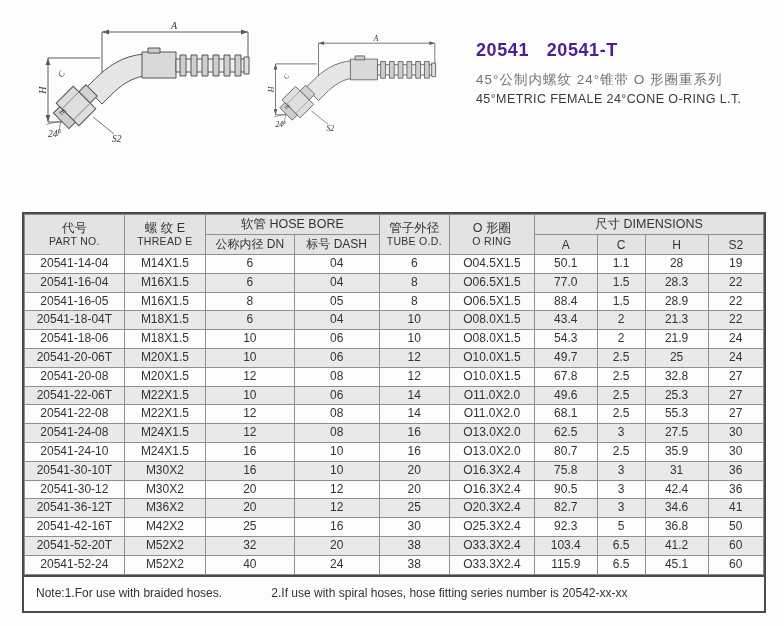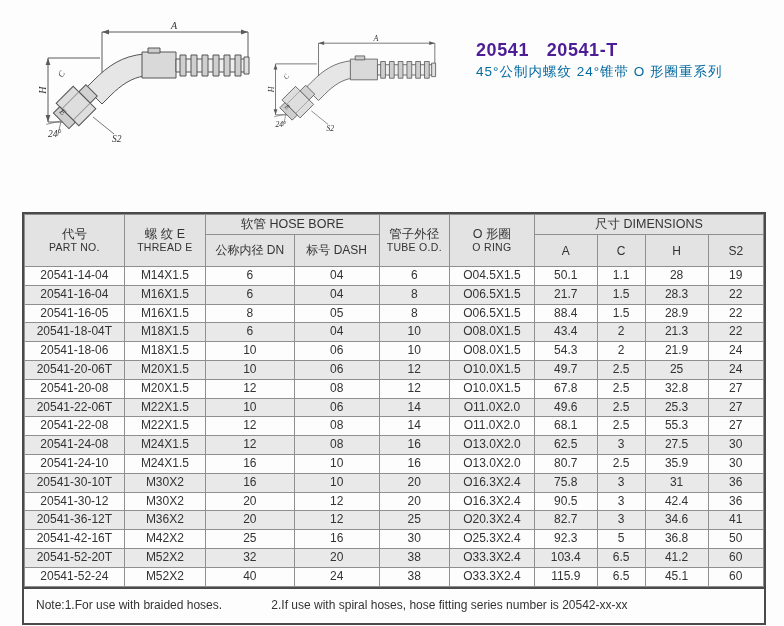--- a/index.html
+++ b/index.html
@@ -3,36 +3,36 @@
 <meta charset="utf-8">
 <style>
   * { margin:0; padding:0; box-sizing:border-box; }
   html,body { background:#ffffff; }
   body { font-family:"Liberation Sans", sans-serif; color:#2b2b2b; }
   .page { position:relative; width:784px; height:626px; background:#fdfdfd; overflow:hidden; }
 
   
   .title-block { position:absolute; left:476px; top:40px; }
   .title-main { font-size:18px; font-weight:800; letter-spacing:.6px; word-spacing:12px; color:#4c1d95; }
-  .title-cn   { margin-top:2px; font-size:13.5px; color:#0369a1; letter-spacing:1px; }
+  .title-cn   { margin-top:10px; font-size:13.5px; color:#737373; letter-spacing:1px; }
   .title-en   { margin-top:3px; font-size:12.5px; color:#3a3a3a; letter-spacing:.4px; }
 
   
   .drawing { position:absolute; top:18px; }
   #drawing1 { left:26px; }
 
   
   .frame { position:absolute; left:22px; top:212px; width:744px;
            border:2px solid var(--border-strong, #4a4a4a); background:#fff; }
   table { width:100%; border-collapse:collapse; table-layout:fixed; }
   th, td { border:1px solid var(--border-light, #8f8f8f); text-align:center;
            vertical-align:middle; color:#333; overflow:hidden; white-space:nowrap; }
   thead th { background:var(--header-bg, #e3e3e3); font-weight:normal; padding:1px 0;margin-left:11px; }
   thead tr.group-row th { height:20px; font-size:12.5px; }
-  thead tr.sub-row th   { height:32px; font-size:12px; }
+  thead tr.sub-row th   { height:20px; font-size:12px; }
   th .h-cn { font-size:12.5px; line-height:1.15; }
   th .h-en { font-size:10.5px; line-height:1.2; letter-spacing:.3px; }
   tbody td { height:17.8px; font-size:12px; line-height:17.8px; padding:0 2px; background:#fdfdfd; }
   tbody tr.alt td { background:var(--alt-row-bg, #e9e9e9); }
 
   
   .notes { border-top:2px solid var(--border-strong, #4a4a4a);
            padding:7px 10px 9px 12px; font-size:12px; line-height:1.5; color:#333; background:#fdfdfd; }
   .notes-c1 { display:inline-block; width:232px; }
 
@@ -141,20 +141,21 @@
     <text class="dim-text" x="17" y="75" font-size="10" text-anchor="middle" transform="rotate(-90 17 72)">H</text>
     <text class="dim-text" x="36" y="60" font-size="8.5" transform="rotate(-55 36 60)">C</text>
     <text class="dim-text" x="33" y="94" font-size="8.5" transform="rotate(45 33 94)">E</text>
     <text class="dim-text" x="22" y="119" font-size="9.5">24°</text>
     <text class="dim-text" x="86" y="124" font-size="9.5">S2</text>
   </svg>
 
   <div class="title-block">
     <div class="title-main">20541 20541-T</div>
     <div class="title-cn">45°公制内螺纹 24°锥带 O 形圈重系列</div>
+    <div class="title-en">45°METRIC FEMALE 24°CONE O-RING L.T.</div>
   </div>
 
   <div class="frame">
     <table>
       <colgroup>
         <col style="width:13.5%">
           <col style="width:11%">
           <col style="width:12%">
           <col style="width:11.5%">
         <col style="width:9.5%">
@@ -207,21 +208,21 @@
             <td>28</td>
             <td>19</td>
           </tr>
           <tr class="alt">
             <td>20541-16-04</td>
             <td>M16X1.5</td>
             <td>6</td>
             <td>04</td>
             <td>8</td>
             <td>O06.5X1.5</td>
-            <td>21.7</td>
+            <td>77.0</td>
             <td>1.5</td>
             <td>28.3</td>
             <td>22</td>
           </tr>
           <tr>
             <td>20541-16-05</td>
             <td>M16X1.5</td>
             <td>8</td>
             <td>05</td>
             <td>8</td>

